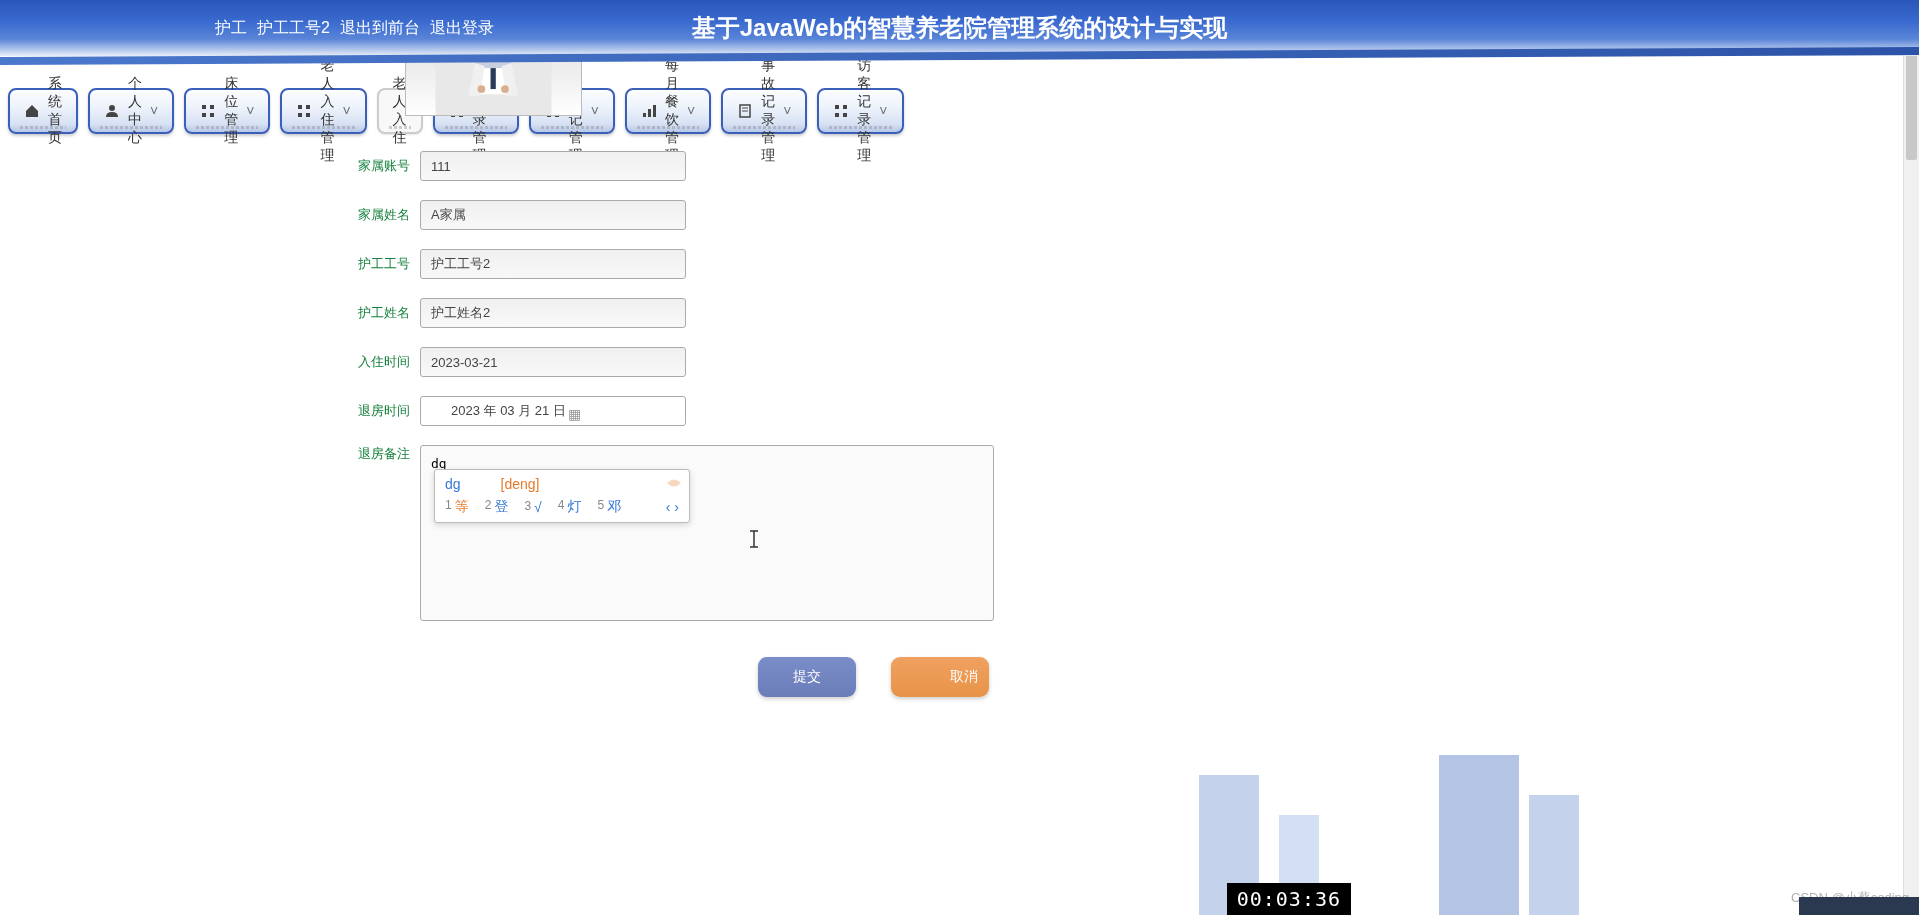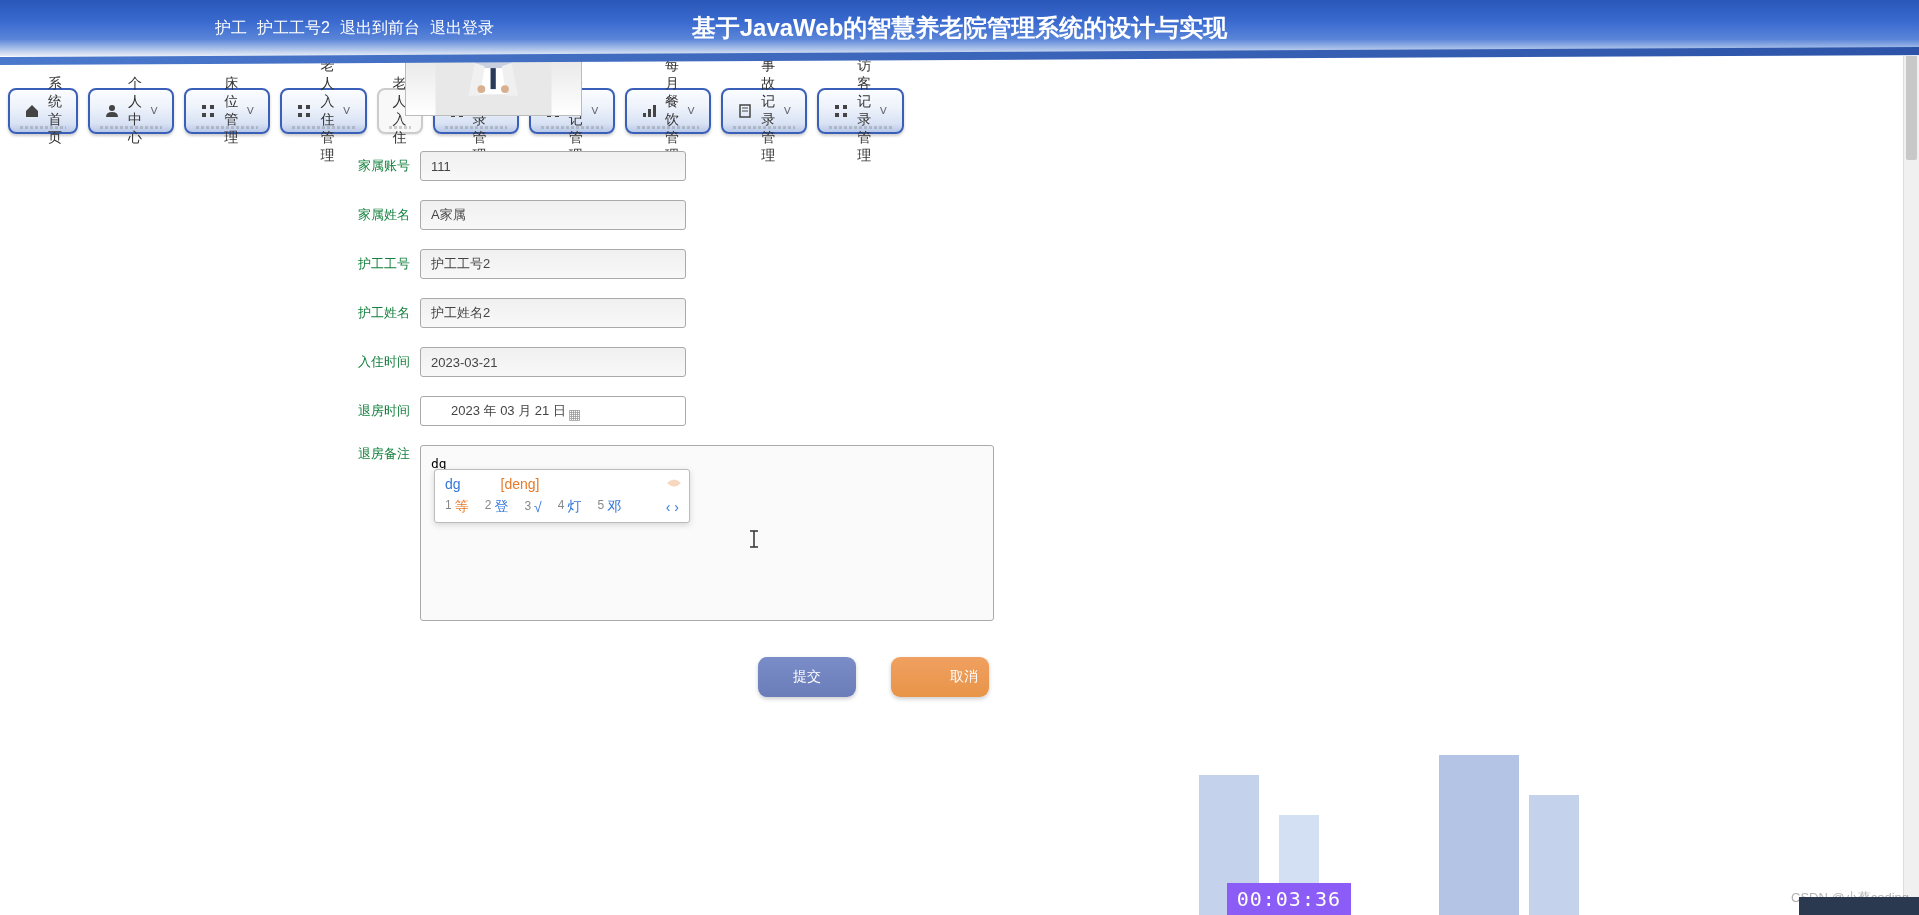--- a/index.html
+++ b/index.html
@@ -43,21 +43,21 @@
     .ime-pager { margin-left: auto; color: #3478d8; display: flex; gap: 4px; }
     .ime-logo { position: absolute; right: 6px; top: 4px; width: 18px; height: 18px; opacity: 0.5; }
     
     .btn-row { display: flex; gap: 35px; margin-left: 558px; margin-top: 32px; }
     .btn { width: 98px; height: 40px; border: none; border-radius: 9px; color: #fff; font-size: 14px; cursor: pointer; box-shadow: 0 2px 4px rgba(0,0,0,0.2); }
     .btn-submit { background: linear-gradient(to bottom, #7a8dc9, #6a7db9); }
     .btn-cancel { background: linear-gradient(to bottom, #f0a060, #e89448); padding-left: 48px; }
     
     .bg-buildings { position: absolute; right: 310px; bottom: 0; width: 450px; height: 180px; opacity: 0.5; z-index: -1; }
     
-    .timer { position: absolute; right: 568px; bottom: 0; background: #8b5cf6; color: #fff; font-family: monospace; font-size: 20px; padding: 4px 10px; letter-spacing: 1px; }
+    .timer { position: absolute; right: 568px; bottom: 0; background: #000000; color: #fff; font-family: monospace; font-size: 20px; padding: 4px 10px; letter-spacing: 1px; }
     .watermark { position: absolute; right: 10px; bottom: 8px; color: rgba(100,100,100,0.5); font-size: 13px; }
     .caret-svg { position: absolute; left: 326px; top: 84px; }
     
     .scrollbar { position: absolute; right: 0; top: 0; bottom: 0; width: 16px; background: #f0f0f0; border-left: 1px solid #ddd; }
     .scroll-thumb { position: absolute; left: 2px; right: 2px; top: 20px; height: 140px; background: #c8c8c8; border-radius: 2px; }
     
     .taskbar-peek { position: absolute; right: 0; bottom: 0; width: 120px; height: 18px; background: #2a3850; }
   </style>
 </head>
 <body>

